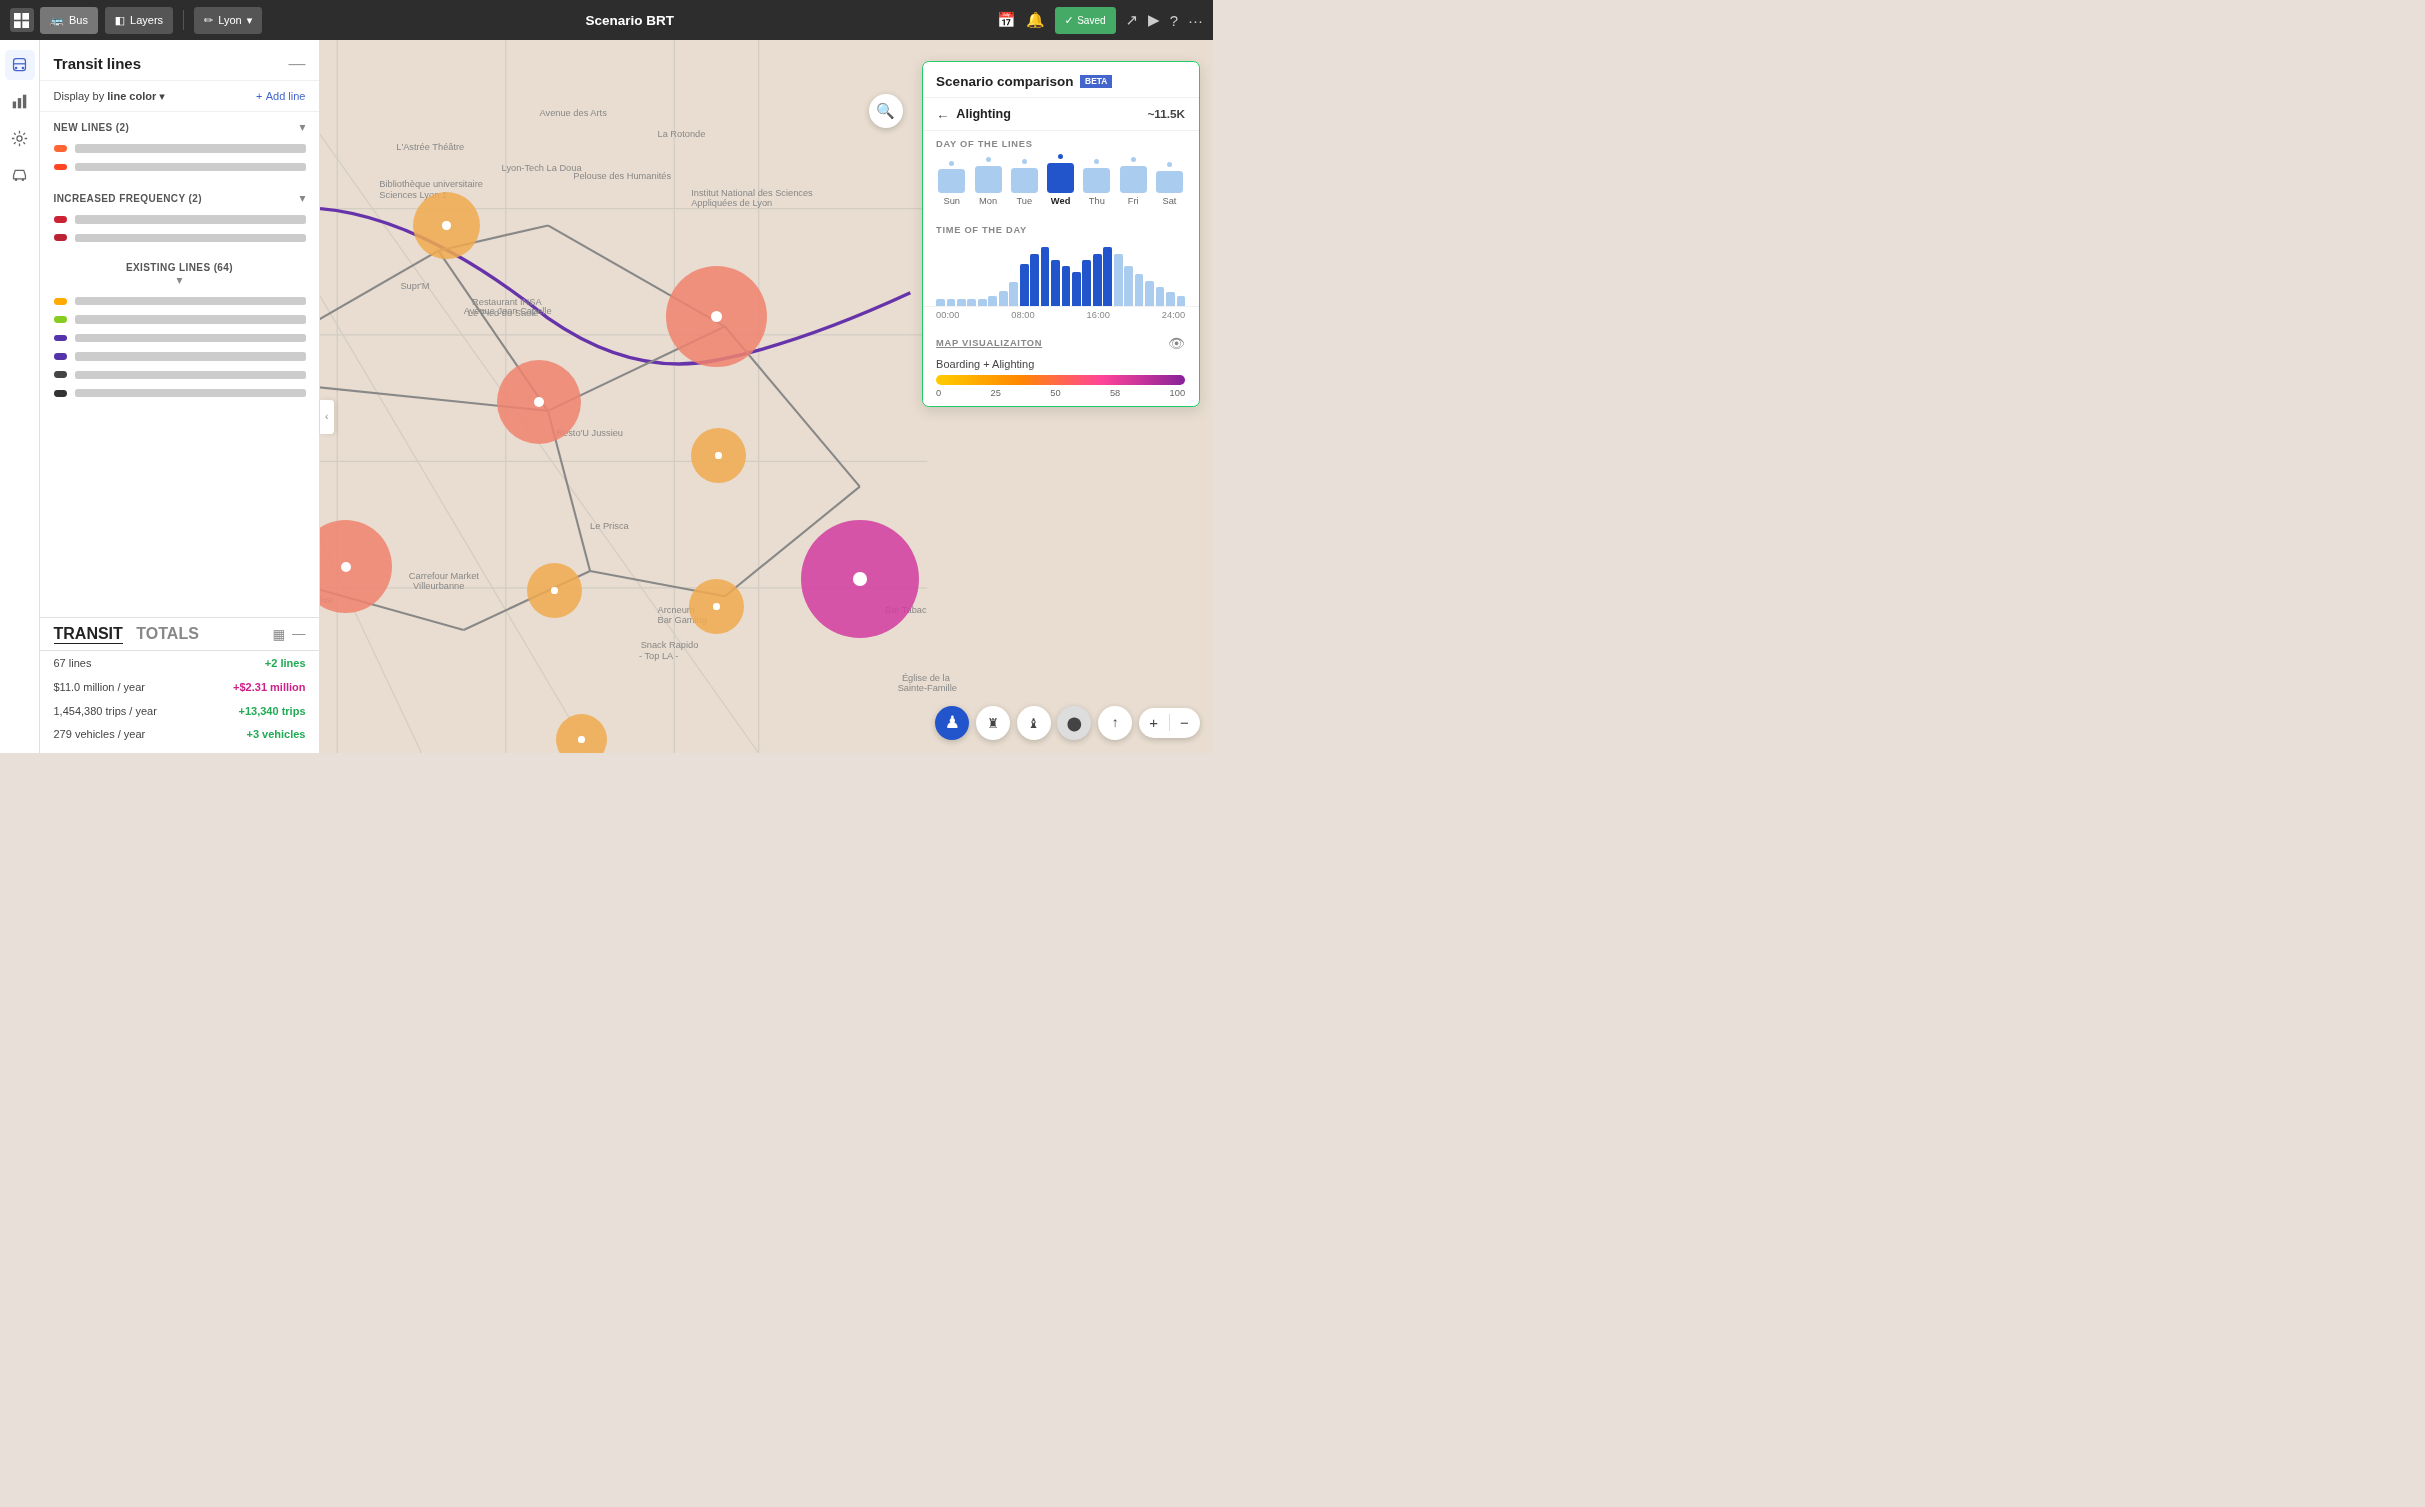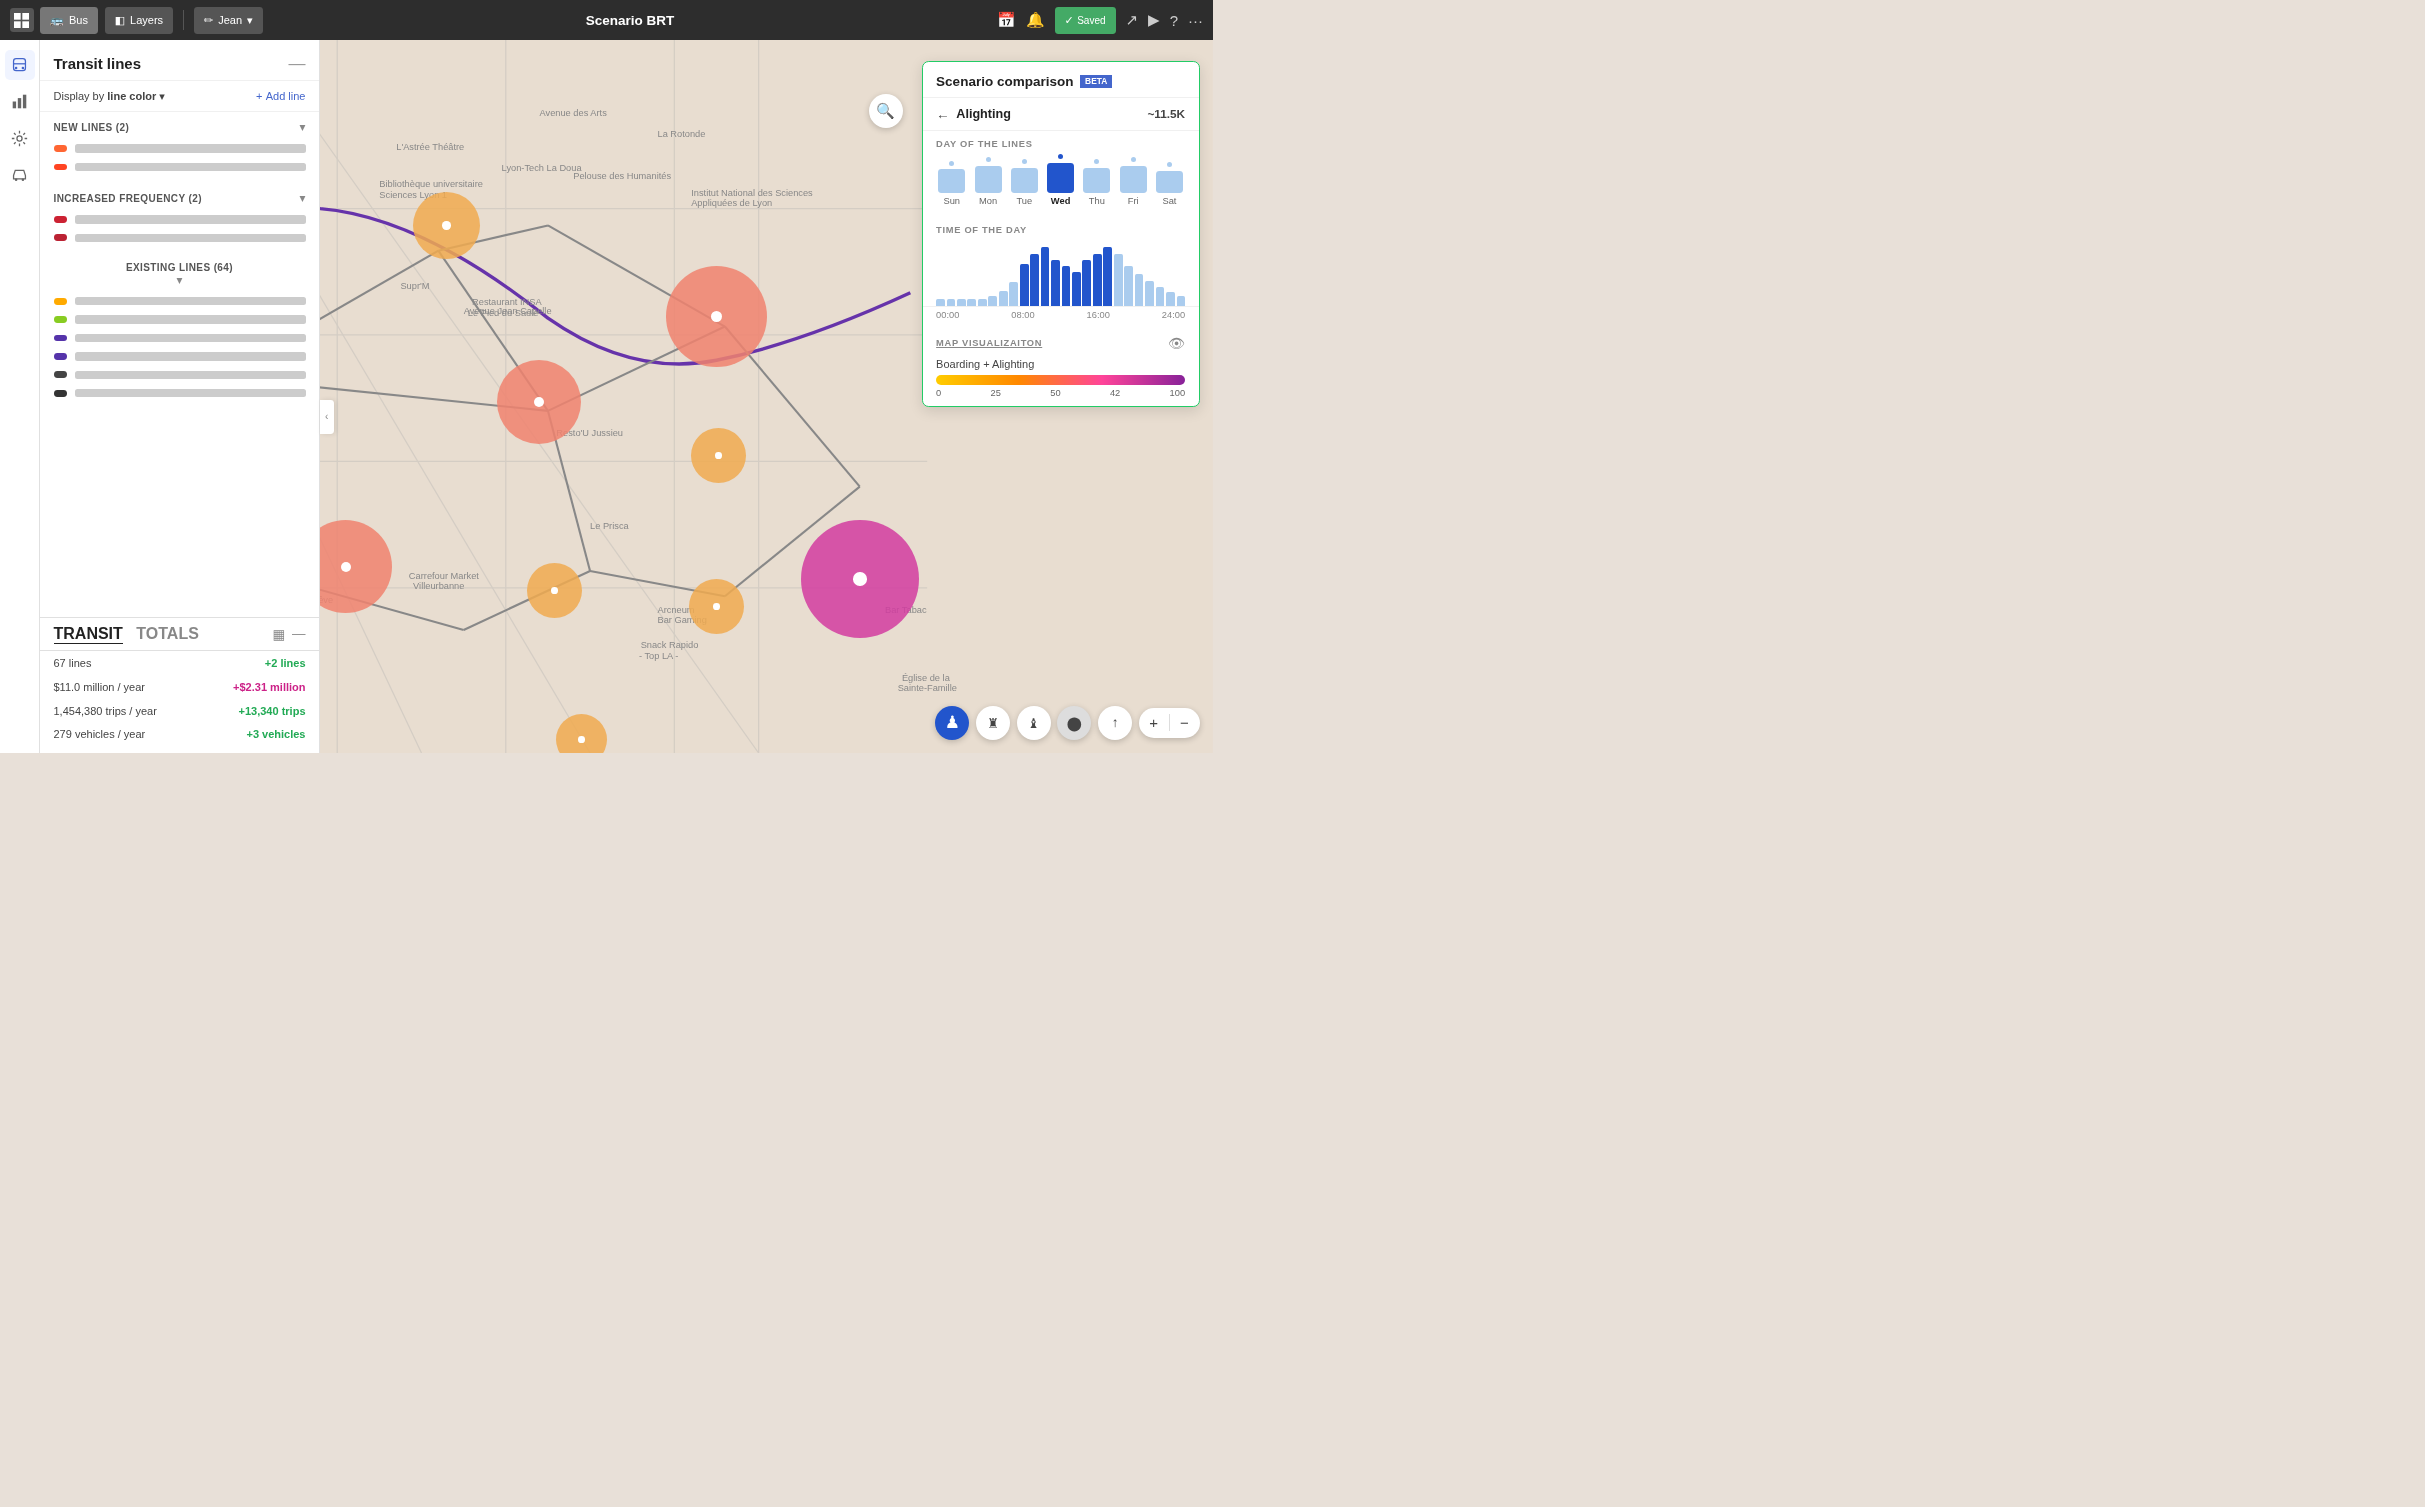--- a/index.html
+++ b/index.html
@@ -240,21 +240,21 @@
     <span>🚌</span>
     <span>Bus</span>
   </div>
   <div class="topnav-btn">
     <span>◧</span>
     <span>Layers</span>
   </div>
   <div class="topnav-sep"></div>
   <div class="topnav-btn">
     <span>✏</span>
-    <span>Jean</span>
+    <span>Lyon</span>
     <span>▾</span>
   </div>
   <div class="topnav-title">Scenario BRT</div>
   <div class="topnav-right">
     <span class="topnav-icon">📅</span>
     <span class="topnav-icon">🔔</span>
     <div class="topnav-btn" style="background:#4a6;gap:3.4px;">
       <span style="color:white;">✓</span>
       <span style="color:white;font-size:10px;">Saved</span>
     </div>
@@ -634,18 +634,18 @@
     <div class="map-viz-header">
       <span class="map-viz-title">MAP VISUALIZAITON</span>
       <span class="map-viz-icon">👁</span>
     </div>
     <div class="boarding-label">Boarding + Alighting</div>
     <div class="gradient-bar"></div>
     <div class="gradient-labels">
       <span class="gradient-label">0</span>
       <span class="gradient-label">25</span>
       <span class="gradient-label">50</span>
-      <span class="gradient-label">42</span>
+      <span class="gradient-label">58</span>
       <span class="gradient-label">100</span>
     </div>
   </div>
 </div>
 
 
 </body></html>

